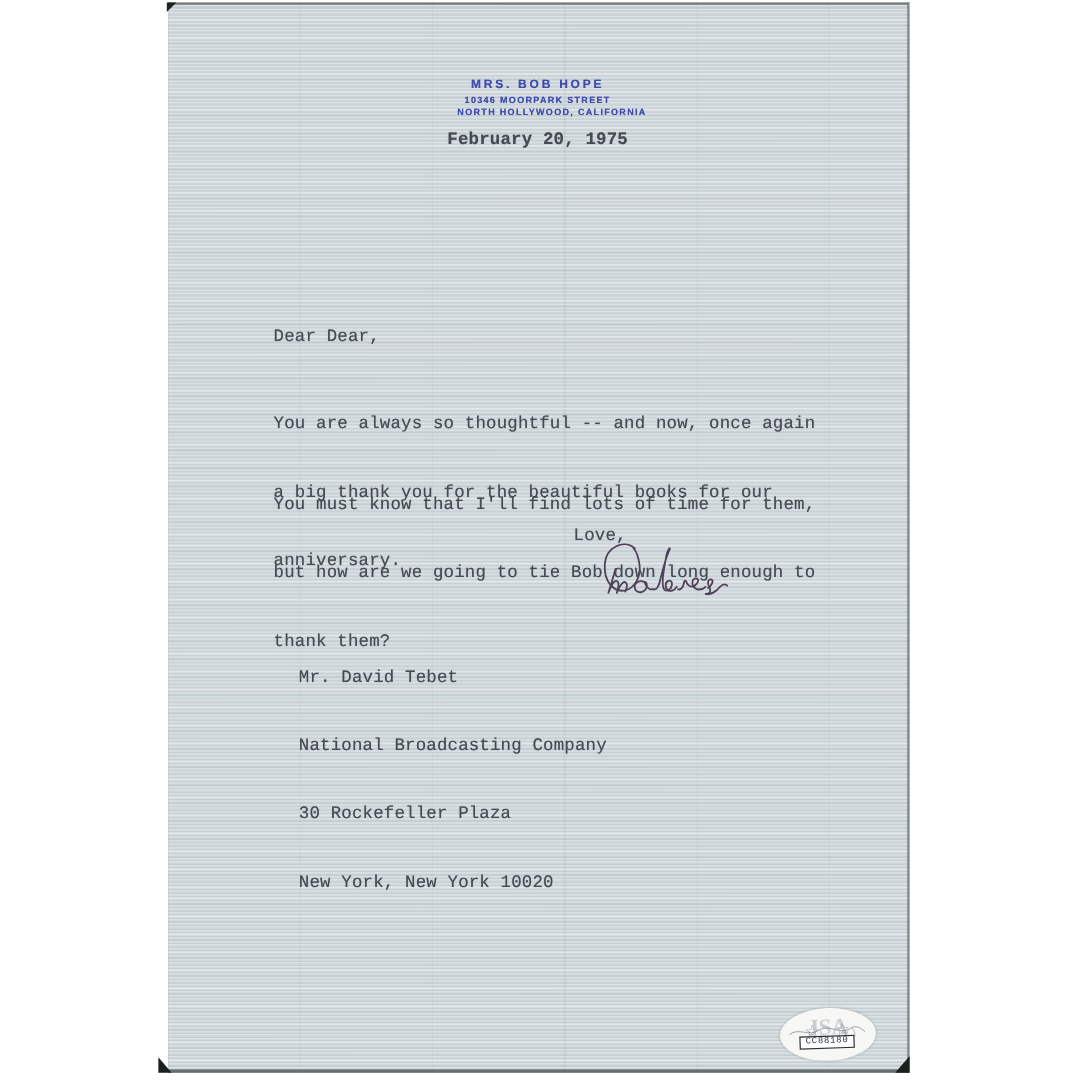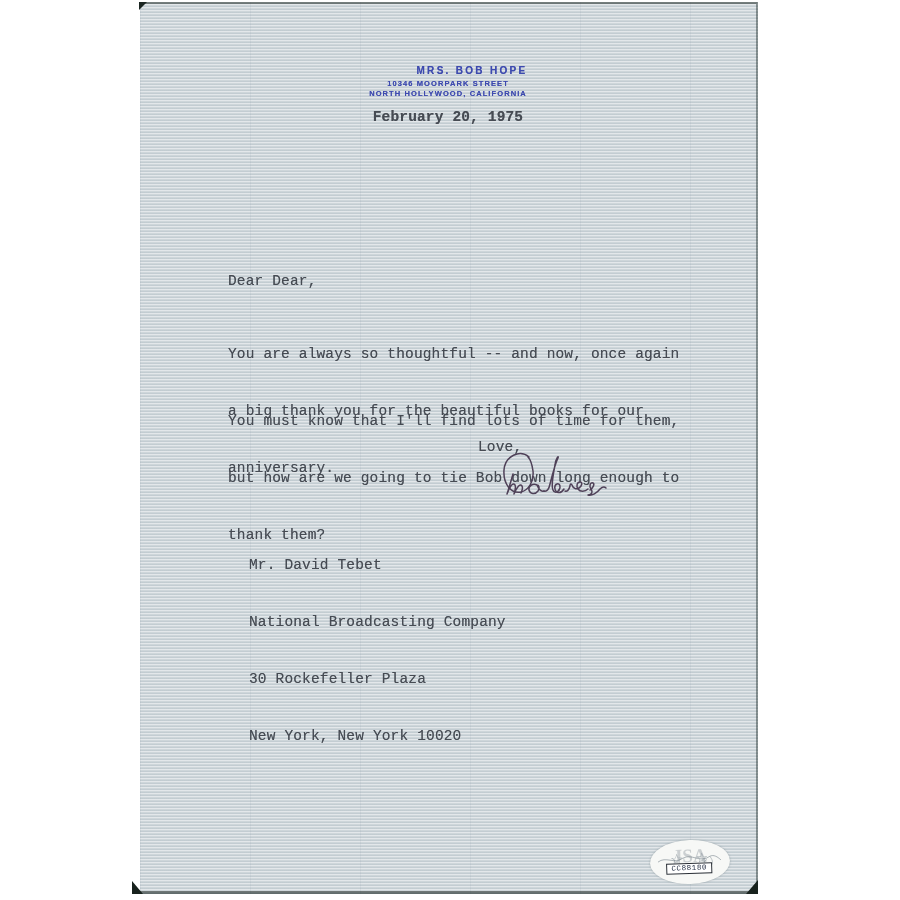--- a/index.html
+++ b/index.html
@@ -48,23 +48,23 @@
   .lh {
     position: absolute;
     left: 0;
     width: 100%;
     text-align: center;
     font-family: "Liberation Sans", sans-serif;
     font-weight: bold;
     color: #3d4aaf;
     text-shadow: 0 0 0.5px rgba(61,74,175,0.65);
   }
-  .lh1 { top: 61px; font-size: 10px; letter-spacing: 2.3px; margin-left: 24px; }
+  .lh1 { top: 61px; font-size: 10px; letter-spacing: 2.3px; }
   .lh2 { top: 75px; font-size: 7.5px; letter-spacing: 1.1px; }
-  .lh3 { top: 85px; font-size: 7.5px; letter-spacing: 1.1px; }
+  .lh3 { top: 85px; font-size: 7.5px; letter-spacing: 1.1px; padding-left: 12px; }
 
   
   .tw {
     position: absolute;
     font-family: "Liberation Mono", "DejaVu Sans Mono", monospace;
     font-size: 14.5px;
     line-height: 19px;
     letter-spacing: 0.15px;
     color: #464b53;
     white-space: pre;

